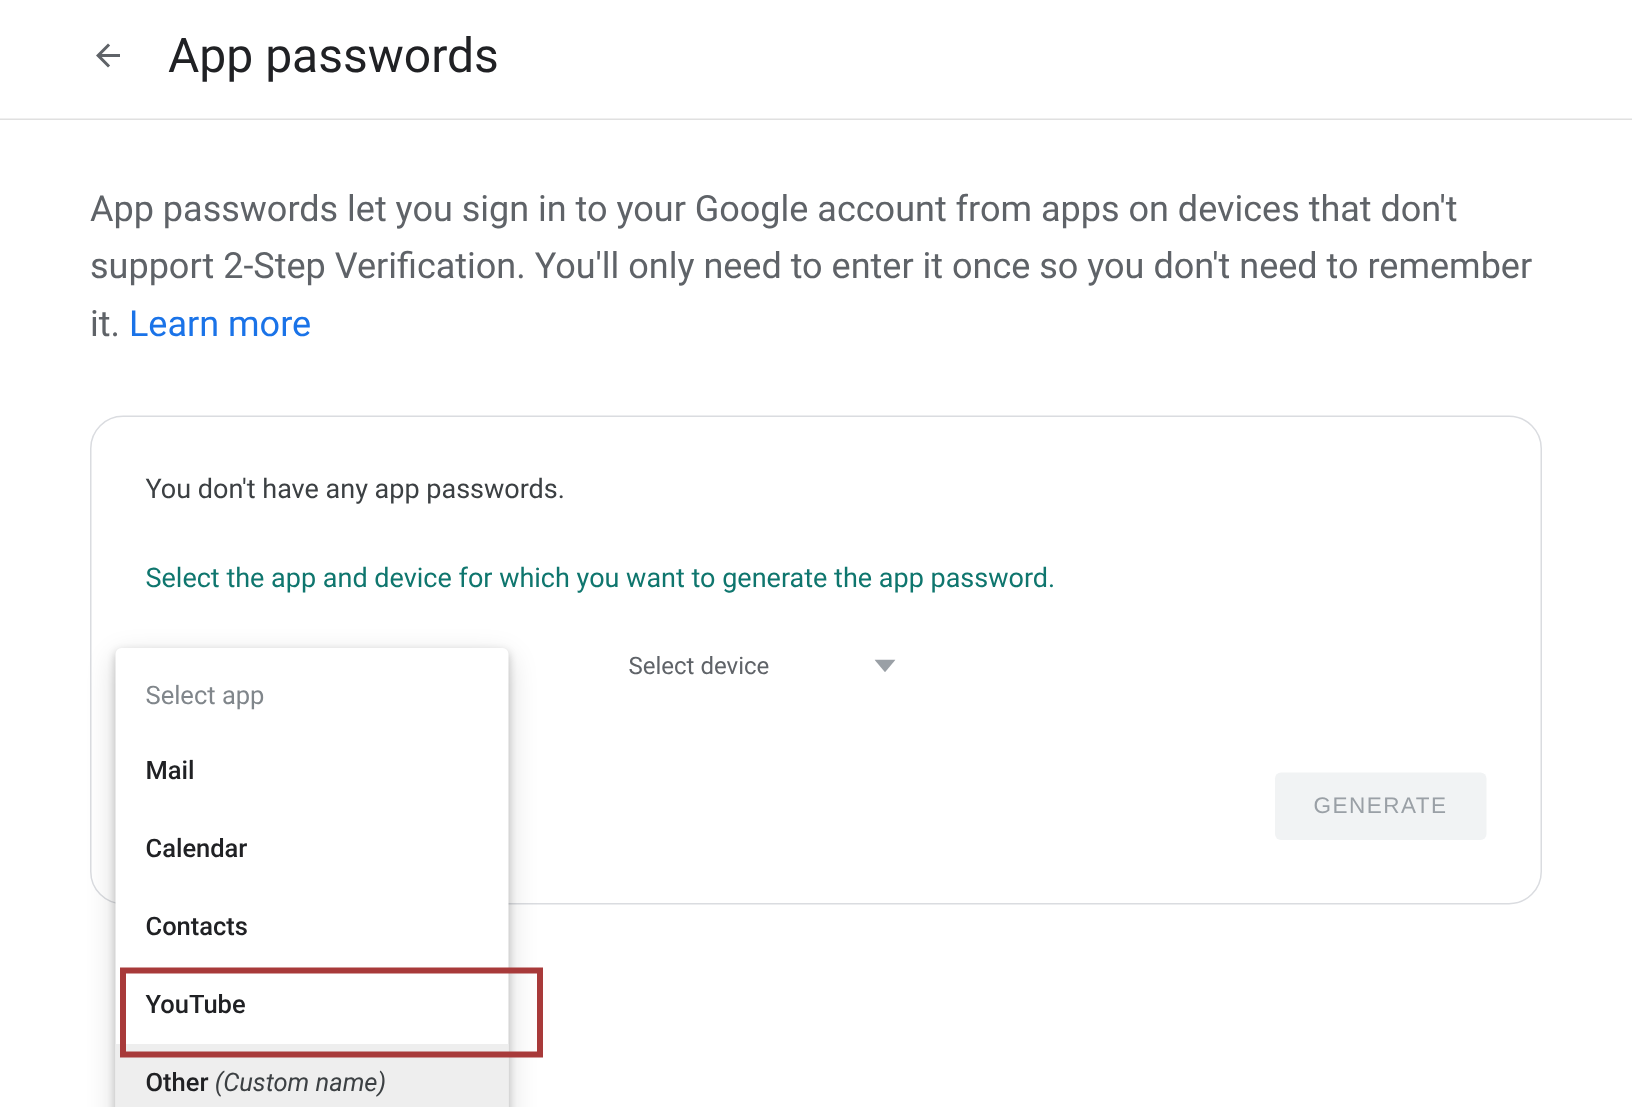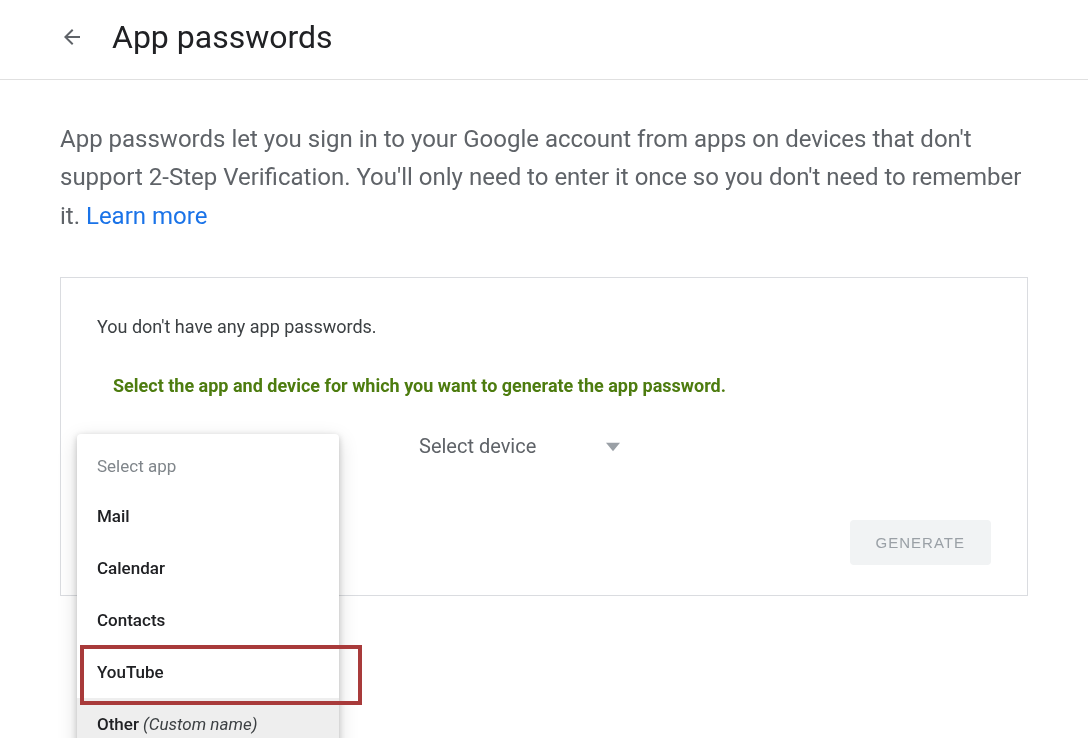--- a/index.html
+++ b/index.html
@@ -48,55 +48,54 @@
       color: #5f6368;
       margin-bottom: 42px;
     }
     .learn-more {
       color: #1a73e8;
       text-decoration: none;
       cursor: pointer;
     }
     .card {
       border: 1px solid #dadce0;
-      border-radius: 0;
-      padding: 38px 36px 30px 36px;
+      border-radius: 22px;
+      padding: 38px 36px 42px 36px;
       position: relative;
     }
     .no-passwords {
       font-size: 18px;
       color: #3c4043;
       margin-bottom: 38px;
     }
     .instruction {
       font-size: 18px;
-      font-weight: 700;
-      color: #4d7c0f;
+      font-weight: 400;
+      color: #0f766e;
       margin-bottom: 30px;
-      margin-left: 16px;
     }
     .selectors-row {
       display: flex;
       align-items: center;
       gap: 60px;
       position: relative;
     }
     .app-selector-wrap {
       position: relative;
       width: 262px;
     }
     .device-selector {
       display: flex;
       align-items: center;
       gap: 70px;
       cursor: pointer;
       padding: 8px 0;
     }
     .device-text {
-      font-size: 20px;
+      font-size: 16px;
       color: #5f6368;
       text-align: center;
     }
     .caret-icon svg {
       width: 14px;
       height: 10px;
       fill: #9aa0a6;
     }
     .generate-row {
       display: flex;

